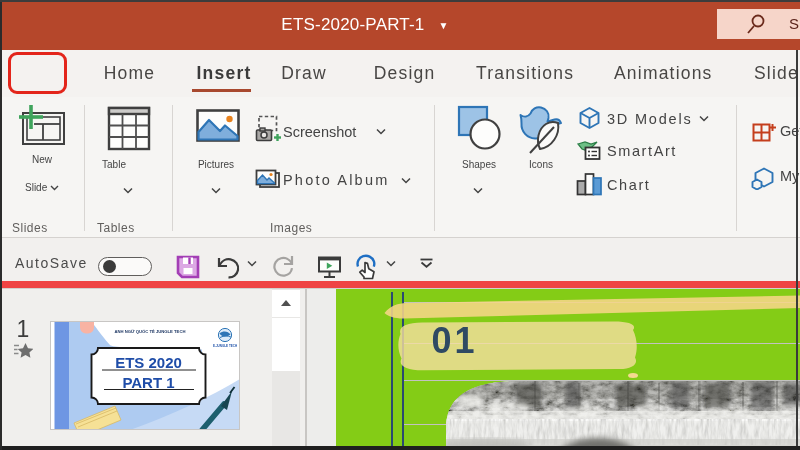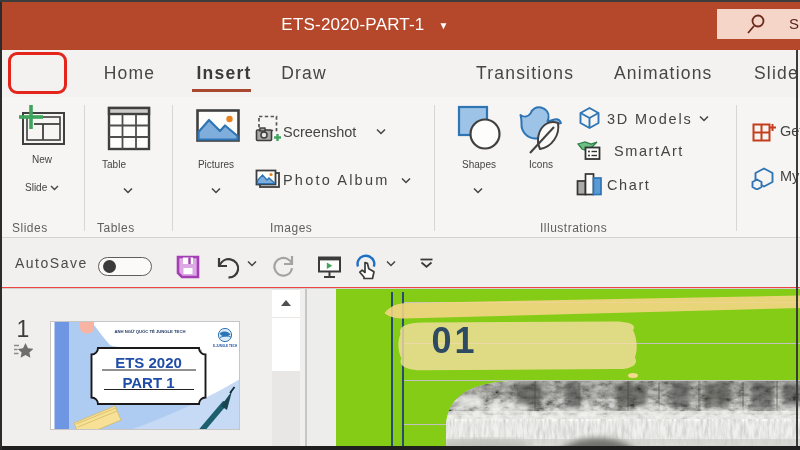--- a/index.html
+++ b/index.html
@@ -24,21 +24,21 @@
   
   #ribbon{left:0;top:97px;width:800px;height:141px;background:#f6f5f3;
           border-bottom:1.5px solid #d5d2cf;box-sizing:border-box;}
   .rdiv{position:absolute;top:8px;height:126px;width:1px;background:#d8d5d2;}
   .glabel{position:absolute;top:123px;height:16px;line-height:16px;font-size:12px;letter-spacing:0.5px;
           color:#605e5c;text-align:left;}
   .biglabel{position:absolute;font-size:10px;color:#444;text-align:center;white-space:nowrap;}
   .slabel{position:absolute;font-size:14.5px;color:#444;white-space:nowrap;}
   
   #qat{left:0;top:238px;width:800px;height:50px;background:#f2f0ee;
-       border-bottom:1px solid #ef4444;box-sizing:border-box;}
+       border-bottom:7px solid #ef4444;box-sizing:border-box;}
   #autosave{left:15px;top:0;height:50px;line-height:50px;font-size:14px;color:#4a4a4a;letter-spacing:1.5px;}
   #toggle{left:98px;top:19px;width:54px;height:19px;border:1.5px solid #605e5c;
           border-radius:11px;box-sizing:border-box;background:#fbfaf9;}
   #toggle .knob{position:absolute;left:3.5px;top:1.5px;width:13px;height:13px;border-radius:50%;
                 background:#3b3b3b;}
   #toggle .off{position:absolute;left:28px;top:0px;font-size:16px;color:#3b3b3b;line-height:16px;margin-top:33px;}
   
   #content{left:0;top:288px;width:800px;height:158px;background:#fff;border-top:1px solid #d2d0ce;box-sizing:border-box;}
   #panel{left:0;top:0;width:306px;height:158px;background:#f0efed;}
   #scrollcol{left:272px;top:0;width:28px;height:158px;background:#e8e7e5;}
@@ -68,38 +68,38 @@
       <circle cx="41" cy="12" r="5.5" fill="none" stroke="#6b2a1c" stroke-width="1.8"></circle>
       <line x1="37" y1="17" x2="31" y2="24" stroke="#6b2a1c" stroke-width="1.8"></line>
     </svg>
   <span class="s">S</span>
 </div>
 
 <div class="abs" id="tabrow">
   <div class="tab" style="left:103px;width:53px;">Home</div>
   <div class="tab" style="left:196px;width:56px;font-weight:bold;color:#3b3b3b;">Insert</div>
   <div class="tab" style="left:277px;width:54px;">Draw</div>
+  <div class="tab" style="left:373px;width:63px;">Design</div>
   <div class="tab" style="left:476px;width:94px;">Transitions</div>
   <div class="tab" style="left:614px;width:96px;">Animations</div>
   <div class="tab" style="left:754px;">Slide Show</div>
   <div class="abs" id="filebox"></div>
   <div class="abs" id="insertline"></div>
 </div>
 
 <div class="abs" id="ribbon">
 
   <div class="rdiv" style="left:83.5px;"></div>
   <div class="rdiv" style="left:172px;"></div>
   <div class="rdiv" style="left:434px;"></div>
   <div class="rdiv" style="left:736px;"></div>
 
   <div class="glabel" style="left:12px;width:60px;">Slides</div>
   <div class="glabel" style="left:97px;width:60px;">Tables</div>
   <div class="glabel" style="left:270px;width:60px;">Images</div>
-  <div class="glabel" style="left:540px;width:90px;">Illustrations</div>
 
   <svg class="abs" style="left:17px;top:1px;" width="52" height="50">
     <rect x="6" y="15" width="41" height="31" fill="none" stroke="#404040" stroke-width="2"></rect>
     <rect x="10" y="19" width="33" height="23" fill="none" stroke="#404040" stroke-width="1.6"></rect>
     <line x1="17" y1="26" x2="43" y2="26" stroke="#404040" stroke-width="1.8"></line>
     <line x1="26" y1="26" x2="26" y2="42" stroke="#404040" stroke-width="1.8"></line>
     <line x1="2" y1="19" x2="26" y2="19" stroke="#3fa45c" stroke-width="3.6"></line>
     <line x1="14" y1="7" x2="14" y2="31" stroke="#3fa45c" stroke-width="3.6"></line>
   </svg>
   <div class="biglabel" style="left:12px;top:57px;width:60px;">New</div>
@@ -182,21 +182,21 @@
     </svg>
 
   <svg class="abs" style="left:577px;top:44px;" width="24" height="20">
     <path d="M1 3 L8 1 L14 3 L20 1 L14 7 L8 9 L5 8 Z" fill="#6dbf85" stroke="#2a7d45" stroke-width="1.3"></path>
     <rect x="8.5" y="6.5" width="14" height="11.5" fill="#fdfdfc" stroke="#333" stroke-width="1.8"></rect>
     <circle cx="12" cy="10.5" r="1" fill="#333"></circle>
     <line x1="14.5" y1="10.5" x2="20" y2="10.5" stroke="#333" stroke-width="1.4"></line>
     <circle cx="12" cy="14.5" r="1" fill="#333"></circle>
     <line x1="14.5" y1="14.5" x2="20" y2="14.5" stroke="#333" stroke-width="1.4"></line>
   </svg>
-  <div class="slabel" style="left:607px;top:45.5px;letter-spacing:1.6px;margin-left:7px;">SmartArt</div>
+  <div class="slabel" style="left:607px;top:45.5px;letter-spacing:1.6px;">SmartArt</div>
 
   <svg class="abs" style="left:576px;top:75px;" width="26" height="24">
     <rect x="1.5" y="9" width="8" height="13.5" fill="#ababab" stroke="#333" stroke-width="1.7"></rect>
     <rect x="9.5" y="2" width="8" height="20.5" fill="#fdfdfc" stroke="#333" stroke-width="1.7"></rect>
     <rect x="17.5" y="6" width="7.5" height="16.5" fill="#5b9bd5" stroke="#2e75b6" stroke-width="1.7"></rect>
   </svg>
   <div class="slabel" style="left:607px;top:79.5px;letter-spacing:1.6px;">Chart</div>
 
   <svg class="abs" style="left:752px;top:26px;" width="24" height="20">
     <g stroke="#c43e1c" stroke-width="2" fill="none">

